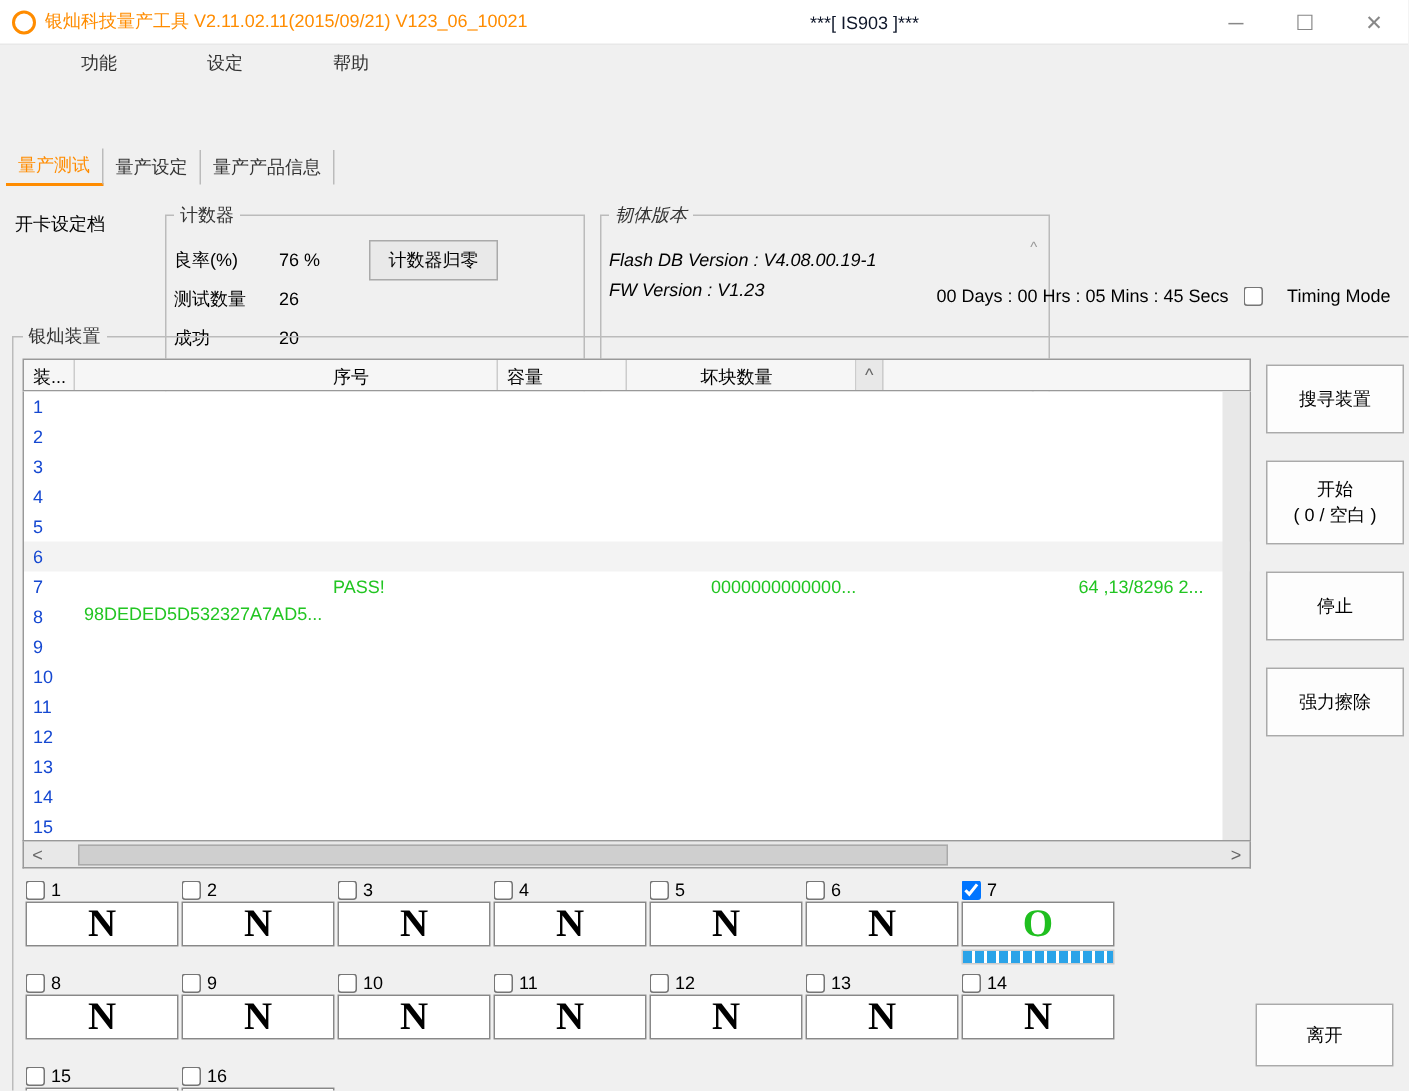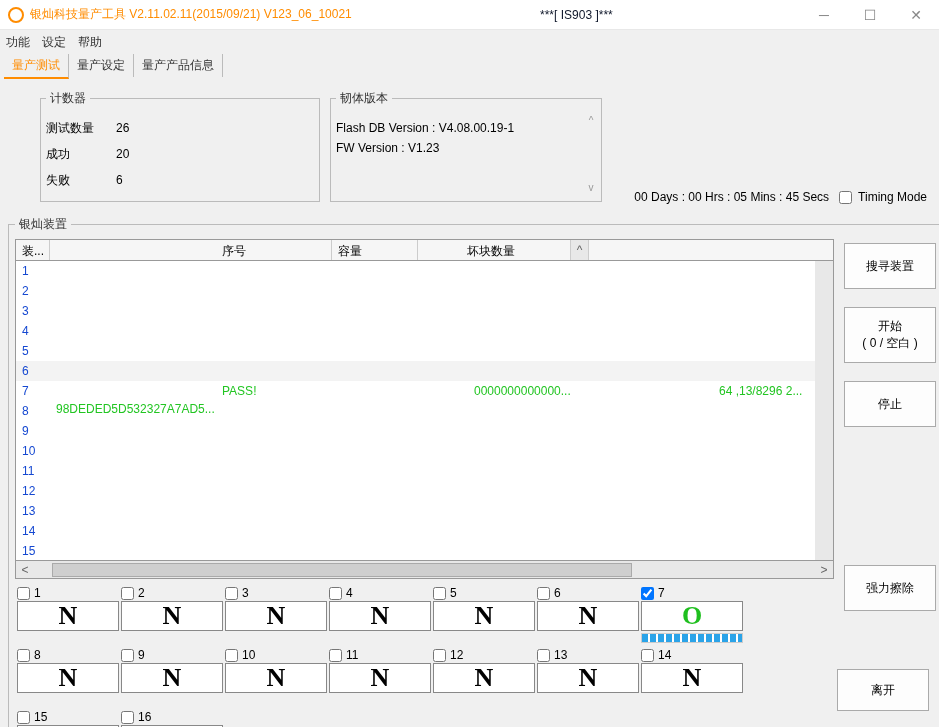--- a/index.html
+++ b/index.html
@@ -7,46 +7,46 @@
 
 .titlebar { height: 30px; display: flex; align-items: center; padding-left: 8px; background: #fff; border-bottom: 1px solid #e8e8e8; }
 .titlebar .appicon { width: 16px; height: 16px; border-radius: 50%; border: 2px solid #ff8c00; position: relative; margin-right: 6px; }
 .titlebar .apptitle { color: #ff8c00; font-size: 12px; }
 .titlebar .spacer { flex: 1; }
 .titlebar .mid { color: #0f172a; font-size: 12px; }
 .titlebar .winbtns { display: flex; }
 .titlebar .winbtn { width: 46px; height: 30px; display: flex; align-items: center; justify-content: center; color: #888; font-size: 14px; cursor: pointer; }
 
 .menubar { height: 24px; display: flex; align-items: center; padding-left: 6px; gap: 12px; background: #f0f0f0; }
-.menubar span { font-size: 12px; color: #333; cursor: pointer; }
-
-.tabs { height: 24px; display: flex; align-items: flex-start; padding-left: 4px; background: #f0f0f0; }
+.menubar span { font-size: 12px; color: #333; cursor: pointer; margin-left: 48px; }
+
+.tabs { height: 24px; display: flex; align-items: center; padding-left: 4px; background: #f0f0f0; margin-top: 45px; }
 .tab { padding: 3px 8px; font-size: 12px; color: #333; cursor: pointer; border-right: 1px solid #bbb; }
 .tab.active { border-bottom: 2px solid #ff8c00; color: #ff8c00; }
 
 .toprow { display: flex; padding: 12px 10px 6px 10px; gap: 10px; }
 .cardlabel { font-size: 12px; padding-top: 6px; }
 .setupfile { padding-top: 6px; padding-left: 60px; font-size: 12px; }
 
 fieldset { border: 1px solid #bbb; padding: 8px 5px; position: relative; }
 legend { font-size: 12px; color: #333; padding: 0 4px; }
 
 .counters { width: 280px; }
 .counters-row { display: flex; align-items: center; height: 26px; }
 .counters-row .lbl { width: 70px; }
 .counters-row .val { width: 60px; }
 .btn { background: #e9e9e9; border: 1px solid #aaa; padding: 4px 12px; cursor: pointer; font-size: 12px; }
 
-.fwbox { width: 272px; position: relative; }
+.fwbox { width: 300px; position: relative; font-style: italic; }
 .fwbox .line { margin: 6px 0; font-size: 12px; }
 .fwbox .scroll { position: absolute; right: 2px; top: 8px; bottom: 8px; width: 16px; background: #f0f0f0; display:flex; flex-direction:column; justify-content:space-between; align-items:center; color:#999;}
 .fwbox .scroll span { font-size:10px; }
 
 .timingrow { position: absolute; right: 12px; top: 190px; display: flex; align-items: center; gap: 10px; }
-.timingrow label { display: flex; align-items: center; gap: 6px; font-size: 12px; }
+.timingrow label { display: flex; align-items: center; gap: 16px; font-size: 12px; }
 
 .devices-wrap { position: absolute; left: 8px; right: 8px; top: 216px; }
 fieldset.devices { padding: 6px; }
 .grid-and-buttons { display: flex; gap: 10px; }
 .gridcol { flex: 1; }
 
 .tablehead { display: flex; border: 1px solid #999; background: #f6f6f6; height: 22px; }
 .th { border-right: 1px solid #ccc; padding: 3px 6px; font-size: 12px; overflow: hidden; }
 .c0 { width: 34px; } .c1 { width: 166px; margin-top: 36px; } .c2 { width: 252px; } .c3 { width: 116px; } .c4 { width: 86px; } .c5 { width: 110px; margin-left: 43px; } .cScroll { width: 18px; background:#e8e8e8; display:flex; align-items:center; justify-content:center; color:#666;}
 .tablebody { border: 1px solid #999; border-top: none; height: 300px; background: #fff; overflow: hidden; position: relative; }
@@ -56,21 +56,21 @@
 .rownum { color: #1548d1; width: 34px; text-align: left; padding-left: 8px;}
 .green { color: #22c522; }
 .vscroll { position:absolute; right:0; top:0; bottom:0; width:18px; background:#e8e8e8; }
 .hscrollbar { height: 18px; border:1px solid #999; border-top:none; background:#e8e8e8; display:flex; align-items:center; }
 .hscrollbar .thumb { background:#cfcfcf; height:14px; width:580px; margin-left:18px; border:1px solid #aaa; }
 .hscrollbar .arrow { width:18px; text-align:center; color:#666; }
 
 .sidebtns { width: 92px; display: flex; flex-direction: column; gap: 18px; padding-top: 4px; }
 .sidebtn { background: #fdfdfd; border: 1px solid #aaa; height: 46px; display: flex; flex-direction: column; align-items: center; justify-content: center; cursor: pointer; font-size: 12px; }
 .sidebtn.tall { height: 56px; }
-.sidebtn.sep { margin-top: 120px; }
+.sidebtn.sep { }
 
 .slots { display: flex; flex-wrap: wrap; padding: 6px 2px 0 2px; gap: 0; }
 .slot { width: 102px; margin-right: 2px; margin-bottom: 4px; }
 .slot .chkrow { display: flex; align-items: center; gap: 4px; font-size: 12px; height: 16px; }
 .slot .box { border: 1px solid #888; height: 30px; display: flex; align-items: center; justify-content: center; font-size: 26px; font-weight: bold; font-family: "Times New Roman", serif; background: #fff; }
 .slot .box.green { color: #1fbf1f; }
 .slot .prog { height: 10px; margin-top: 2px; background: repeating-linear-gradient(90deg,#2aa3e8 0 6px,#fff 6px 8px); border:1px solid #ccc; }
 .slot .nop { height:10px; margin-top:2px; }
 
 .leavebtn-wrap { position:absolute; right:10px; bottom:16px; }
@@ -100,23 +100,29 @@
   <span>帮助</span>
 </div>
 
 <div class="tabs">
   <div class="tab active">量产测试</div>
   <div class="tab">量产设定</div>
   <div class="tab">量产产品信息</div>
 </div>
 
 <div class="toprow">
+  <div class="cardlabel">开卡设定档</div>
 
   <fieldset class="counters" style="margin-left:30px;">
     <legend>计数器</legend>
+    <div class="counters-row">
+      <span class="lbl">良率(%)</span>
+      <span class="val">76 %</span>
+      <button class="btn">计数器归零</button>
+    </div>
     <div class="counters-row">
       <span class="lbl">测试数量</span>
       <span class="val">26</span>
     </div>
     <div class="counters-row">
       <span class="lbl">成功</span>
       <span class="val">20</span>
     </div>
     <div class="counters-row">
       <span class="lbl">失败</span>

